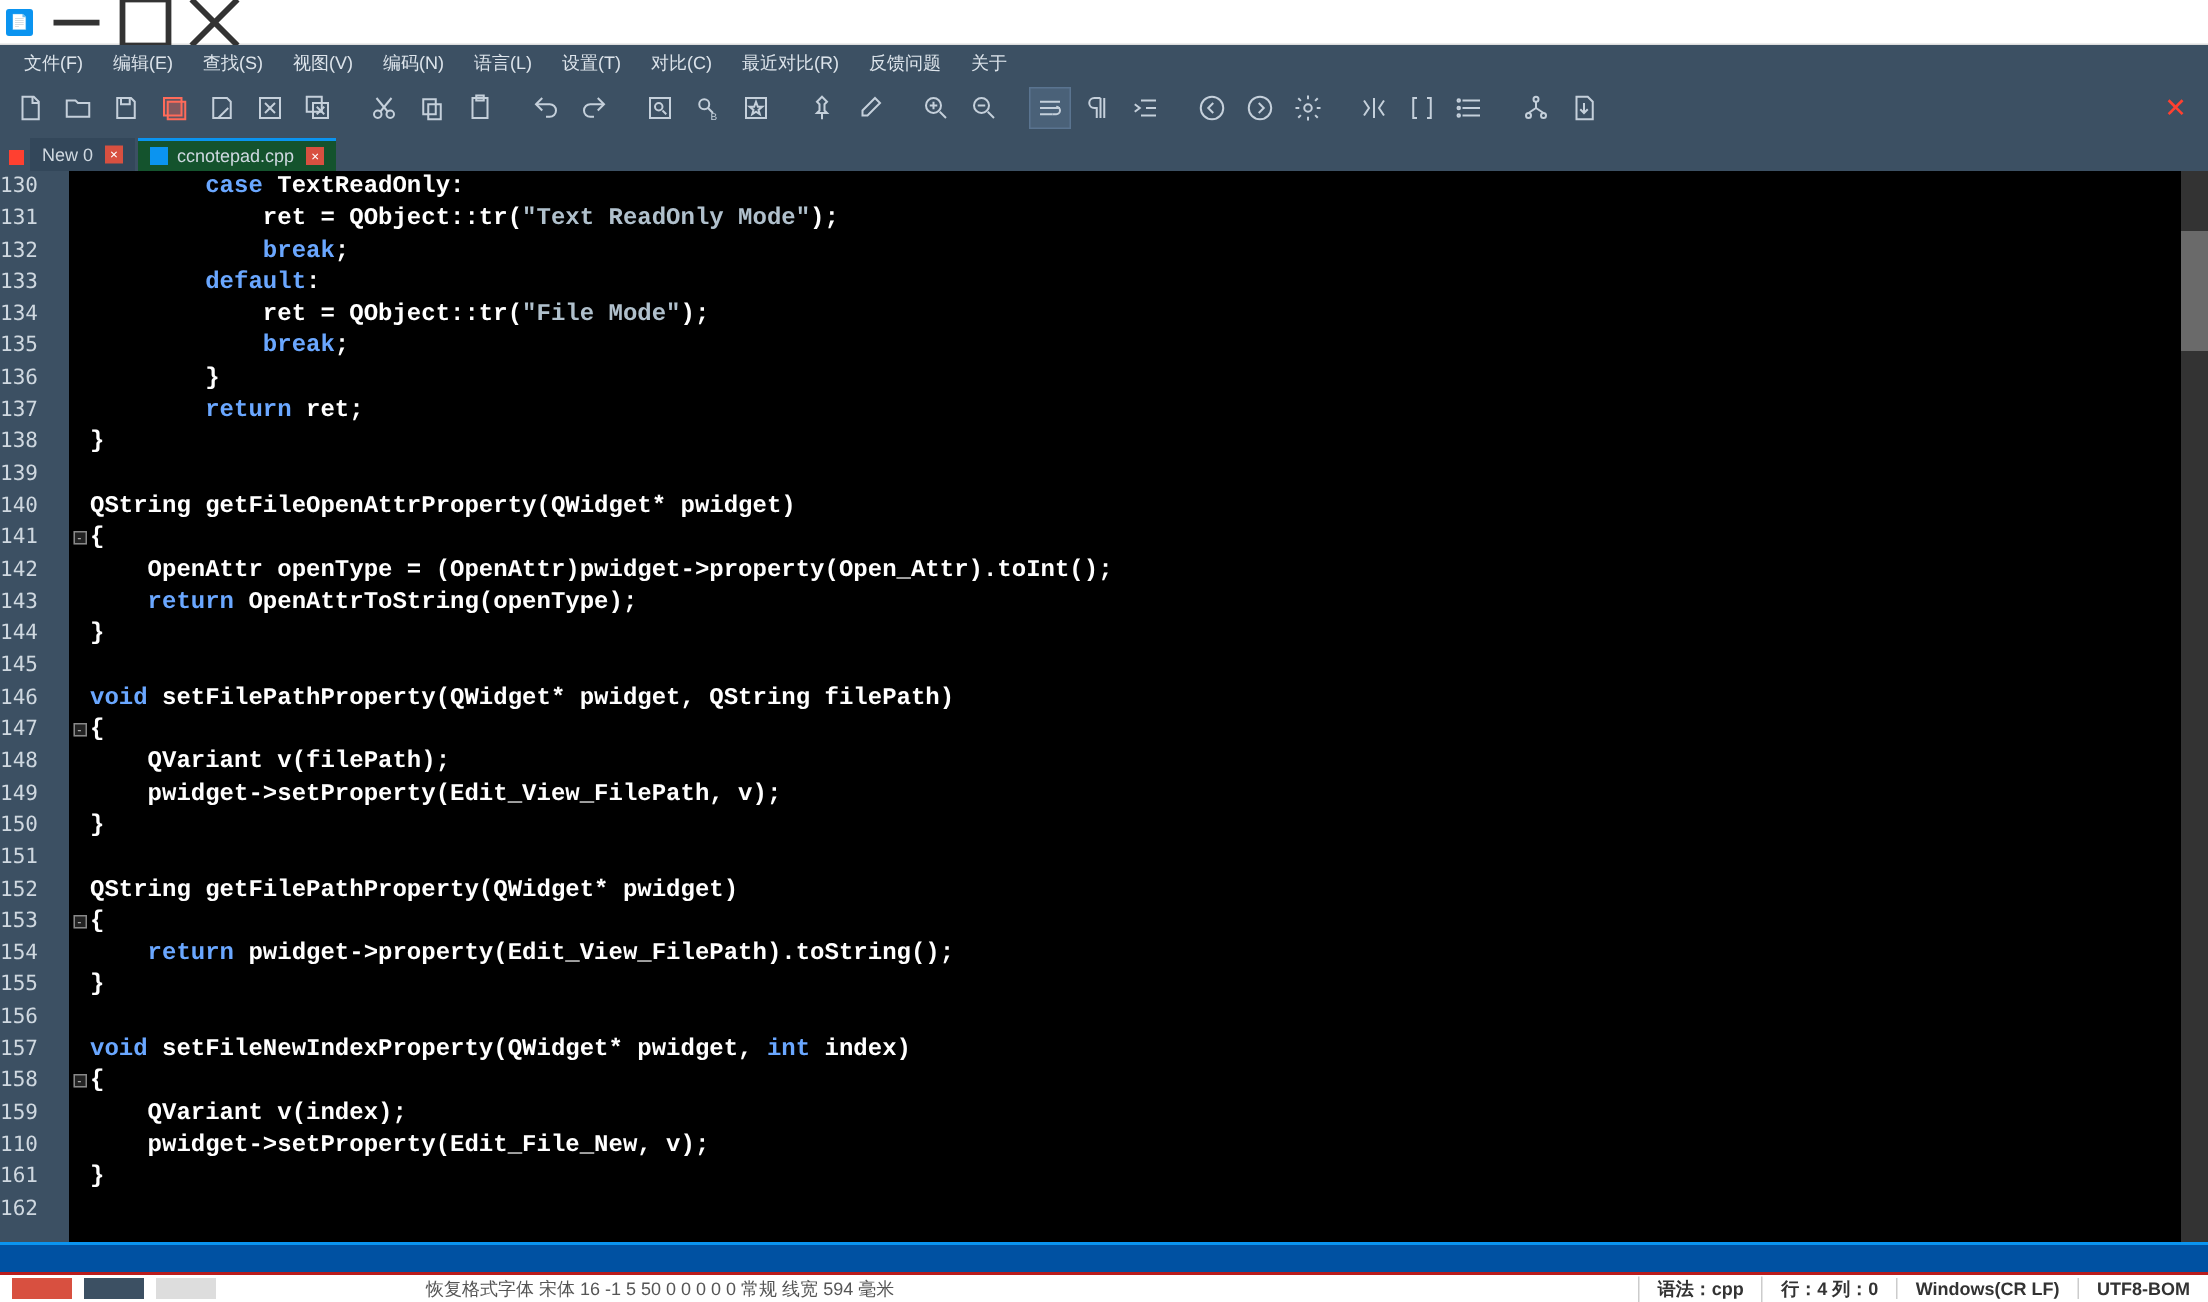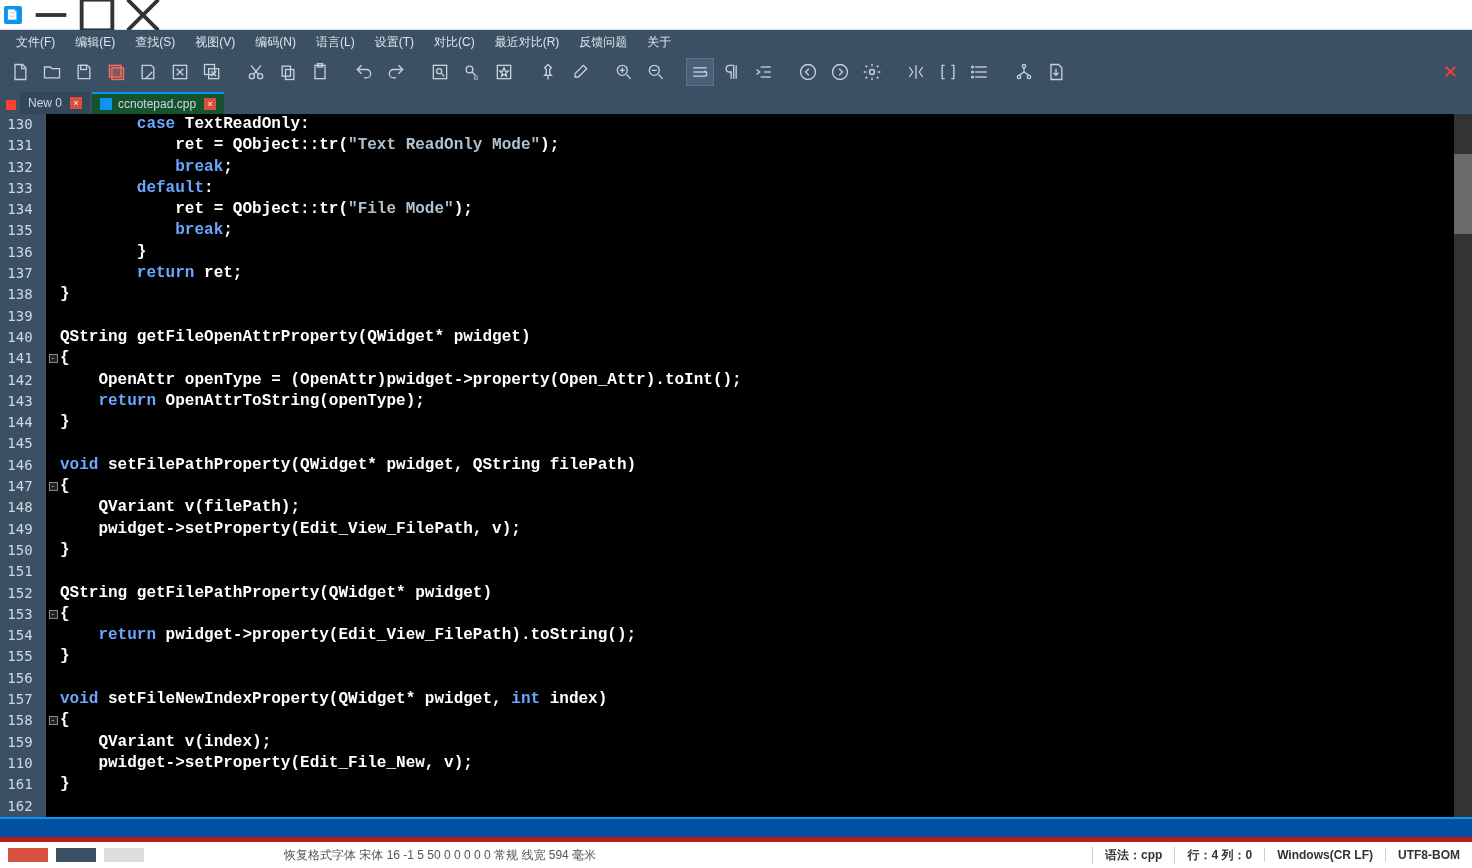--- a/index.html
+++ b/index.html
@@ -119,21 +119,21 @@
   flex: 1;
   display: flex;
   background: #000;
   overflow: hidden;
   position: relative;
 }
 .gutter {
   width: 46px;
   background: #3c5063;
   color: #cfd8e0;
-  text-align: center;
+  text-align: left;
   font-family: Consolas, monospace;
   font-size: 14px;
   line-height: 21.3px;
   padding: 0 6px 0 0;
 }
 .foldcol {
   width: 14px;
   background: #000;
   font-family: monospace;
   font-size: 10px;
@@ -176,23 +176,23 @@
 }
 
 .status {
   height: 20px;
   background: #0051a2;
   border-top: 2px solid #0b94f0;
   position: relative;
 }
 
 .bottom {
-  height: 31px;
+  height: 20px;
   background: #fff;
-  border-top: 5px solid #b91c1c;
+  border-top: 2px solid #b91c1c;
   display: flex;
   align-items: center;
   font-size: 12px;
   color: #333;
   text-align: center;
 }
 .bottom .left-thumbs { display: flex; gap: 8px; padding-left: 8px; align-items: center; }
 .thumb { width: 40px; height: 14px; background: #ddd; }
 .thumb.red { background: #d85040; }
 .thumb.blue { background: #3c5063; }

